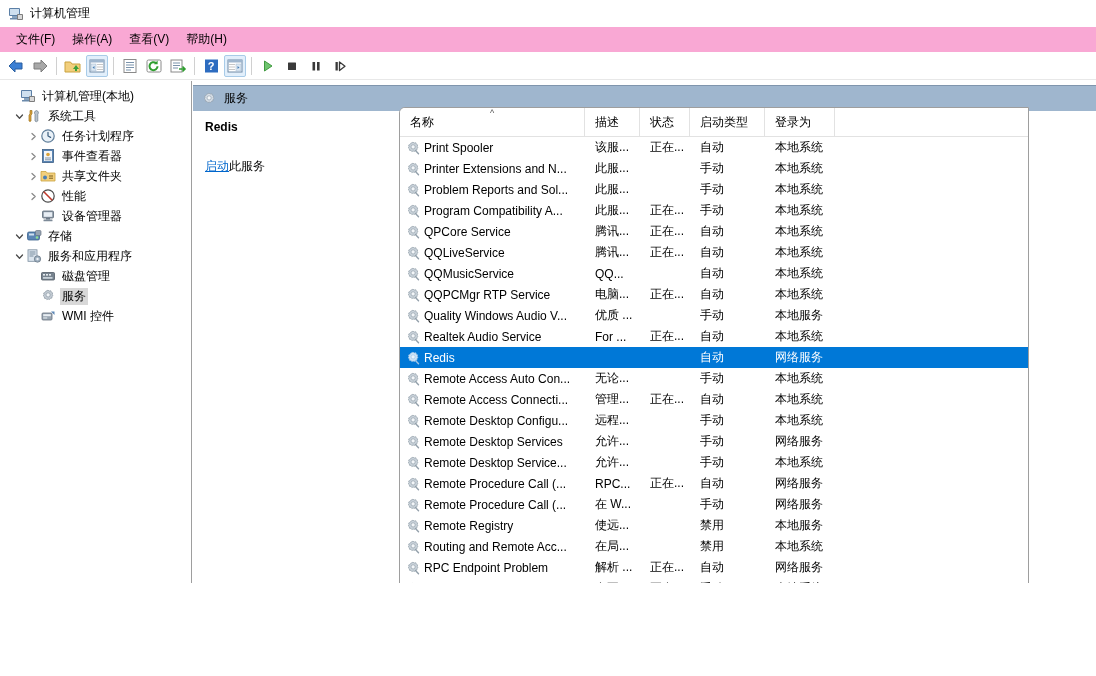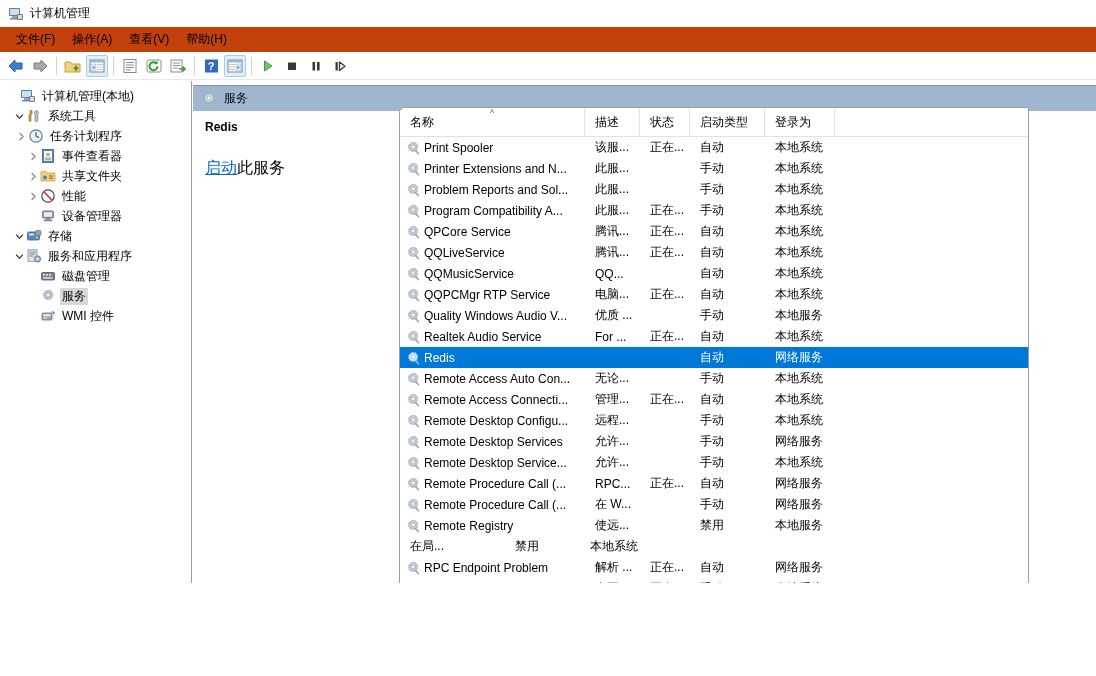--- a/index.html
+++ b/index.html
@@ -25,21 +25,21 @@
     padding-left: 8px;
     box-sizing: border-box;
   }
   .titlebar .tb-icon { width: 16px; height: 16px; margin-right: 6px; flex: 0 0 auto; }
   .titlebar .tb-text { font-size: 12px; color: #000; white-space: nowrap; }
 
   
   .menubar {
     position: absolute; left: 0; top: 27px;
     width: 1096px; height: 25px;
-    background: #c2410c;
+    background: #f9a8d4;
     display: flex; align-items: center;
     padding-left: 8px;
     box-sizing: border-box;
   }
   .menu-item {
     font-size: 12px; color: #000;
     padding: 2px 9px 2px 8px;
     white-space: nowrap;
     cursor: default;
   }
@@ -129,21 +129,21 @@
     position: absolute; left: 0; top: 30px;
     width: 210px; height: 535px;
     background: #ffffff;
     padding: 9px 10px 0 12px;
     box-sizing: border-box;
   }
   .detail-title {
     font-size: 12px; font-weight: bold; color: #000;
     margin-bottom: 24px;
   }
-  .detail-action { font-size: 16px; color: #000; }
+  .detail-action { font-size: 12px; color: #000; }
   .detail-action a {
     color: #0066cc; text-decoration: underline; cursor: pointer;
   }
 
   
   .list-view {
     position: absolute; left: 206px; top: 26px;
     width: 630px; height: 539px;
     background: #ffffff;
     border: 1px solid #9e9e9e;
@@ -390,21 +390,21 @@
         </span>
         <span class="tree-icon">
           <svg width="16" height="16" viewBox="0 0 16 16">
             <path d="M4 2.5 L6 2.5 L6 6 L5 7 L5 13 L4 13.5 L3 13 L3 7 L4 6 Z" fill="#d9a23a" stroke="#9e7420" stroke-width="0.7"></path>
             <path d="M10.5 2.5 C12.5 3 13 5 11.8 6.2 L11.8 13 L10.2 13.8 L9 13 L9 6.2 C7.8 5 8.5 3 10.5 2.5 Z" fill="#b9c3cc" stroke="#6f7d8a" stroke-width="0.7"></path>
           </svg>
         </span>
         <span class="tree-label">系统工具</span>
       </div>
 
-      <div class="tree-row" style="padding-left:14px;align-items:center;">
+      <div class="tree-row" style="padding-left:26px;align-items:center;">
         <span class="chev">
           <svg width="9" height="9" viewBox="0 0 9 9">
               <path d="M3 1.5 L6.2 4.5 L3 7.5" fill="none" stroke="#8a8a8a" stroke-width="1.3" stroke-linecap="round" stroke-linejoin="round"></path>
             </svg>
         </span>
         <span class="tree-icon">
           <svg width="16" height="16" viewBox="0 0 16 16">
             <circle cx="8" cy="8" r="6.2" fill="#e9f1f8" stroke="#5f7d99" stroke-width="1.2"></circle>
             <path d="M8 4.3 L8 8 L10.6 9.4" fill="none" stroke="#3c5e7d" stroke-width="1.2" stroke-linecap="round"></path>
           </svg>
@@ -1076,20 +1076,32 @@
                 <span></span>
               </div>
               <div class="lv-td c-start">
                 <span>禁用</span>
               </div>
               <div class="lv-td c-logon">
                 <span>本地服务</span>
               </div>
             </div>
             <div class="lv-row">
+              <div class="lv-td name c-name">
+    <span class="gear">
+      <svg width="16" height="16" viewBox="0 0 16 16">
+        <g fill="#c9d2da" stroke="#93a0ab" stroke-width="0.7">
+          <path d="M8 2.2 L9.3 3 L10.8 2.7 L11.3 4.2 L12.7 4.9 L12.2 6.3 L13 7.6 L11.9 8.6 L11.9 10.1 L10.4 10.3 L9.5 11.5 L8.1 11 L6.8 11.6 L6 10.4 L4.5 10.3 L4.4 8.8 L3.3 7.9 L4 6.6 L3.6 5.1 L5 4.6 L5.7 3.3 Z"></path>
+        </g>
+        <circle cx="8.1" cy="6.9" r="2.1" fill="#f3f6f9" stroke="#93a0ab" stroke-width="0.7"></circle>
+        <path d="M10.5 10.5 L13.5 13.8" stroke="#93a0ab" stroke-width="1.4" stroke-linecap="round"></path>
+      </svg>
+    </span>
+                <span>Routing and Remote Acc...</span>
+              </div>
               <div class="lv-td c-desc">
                 <span>在局...</span>
               </div>
               <div class="lv-td c-state">
                 <span></span>
               </div>
               <div class="lv-td c-start">
                 <span>禁用</span>
               </div>
               <div class="lv-td c-logon">

